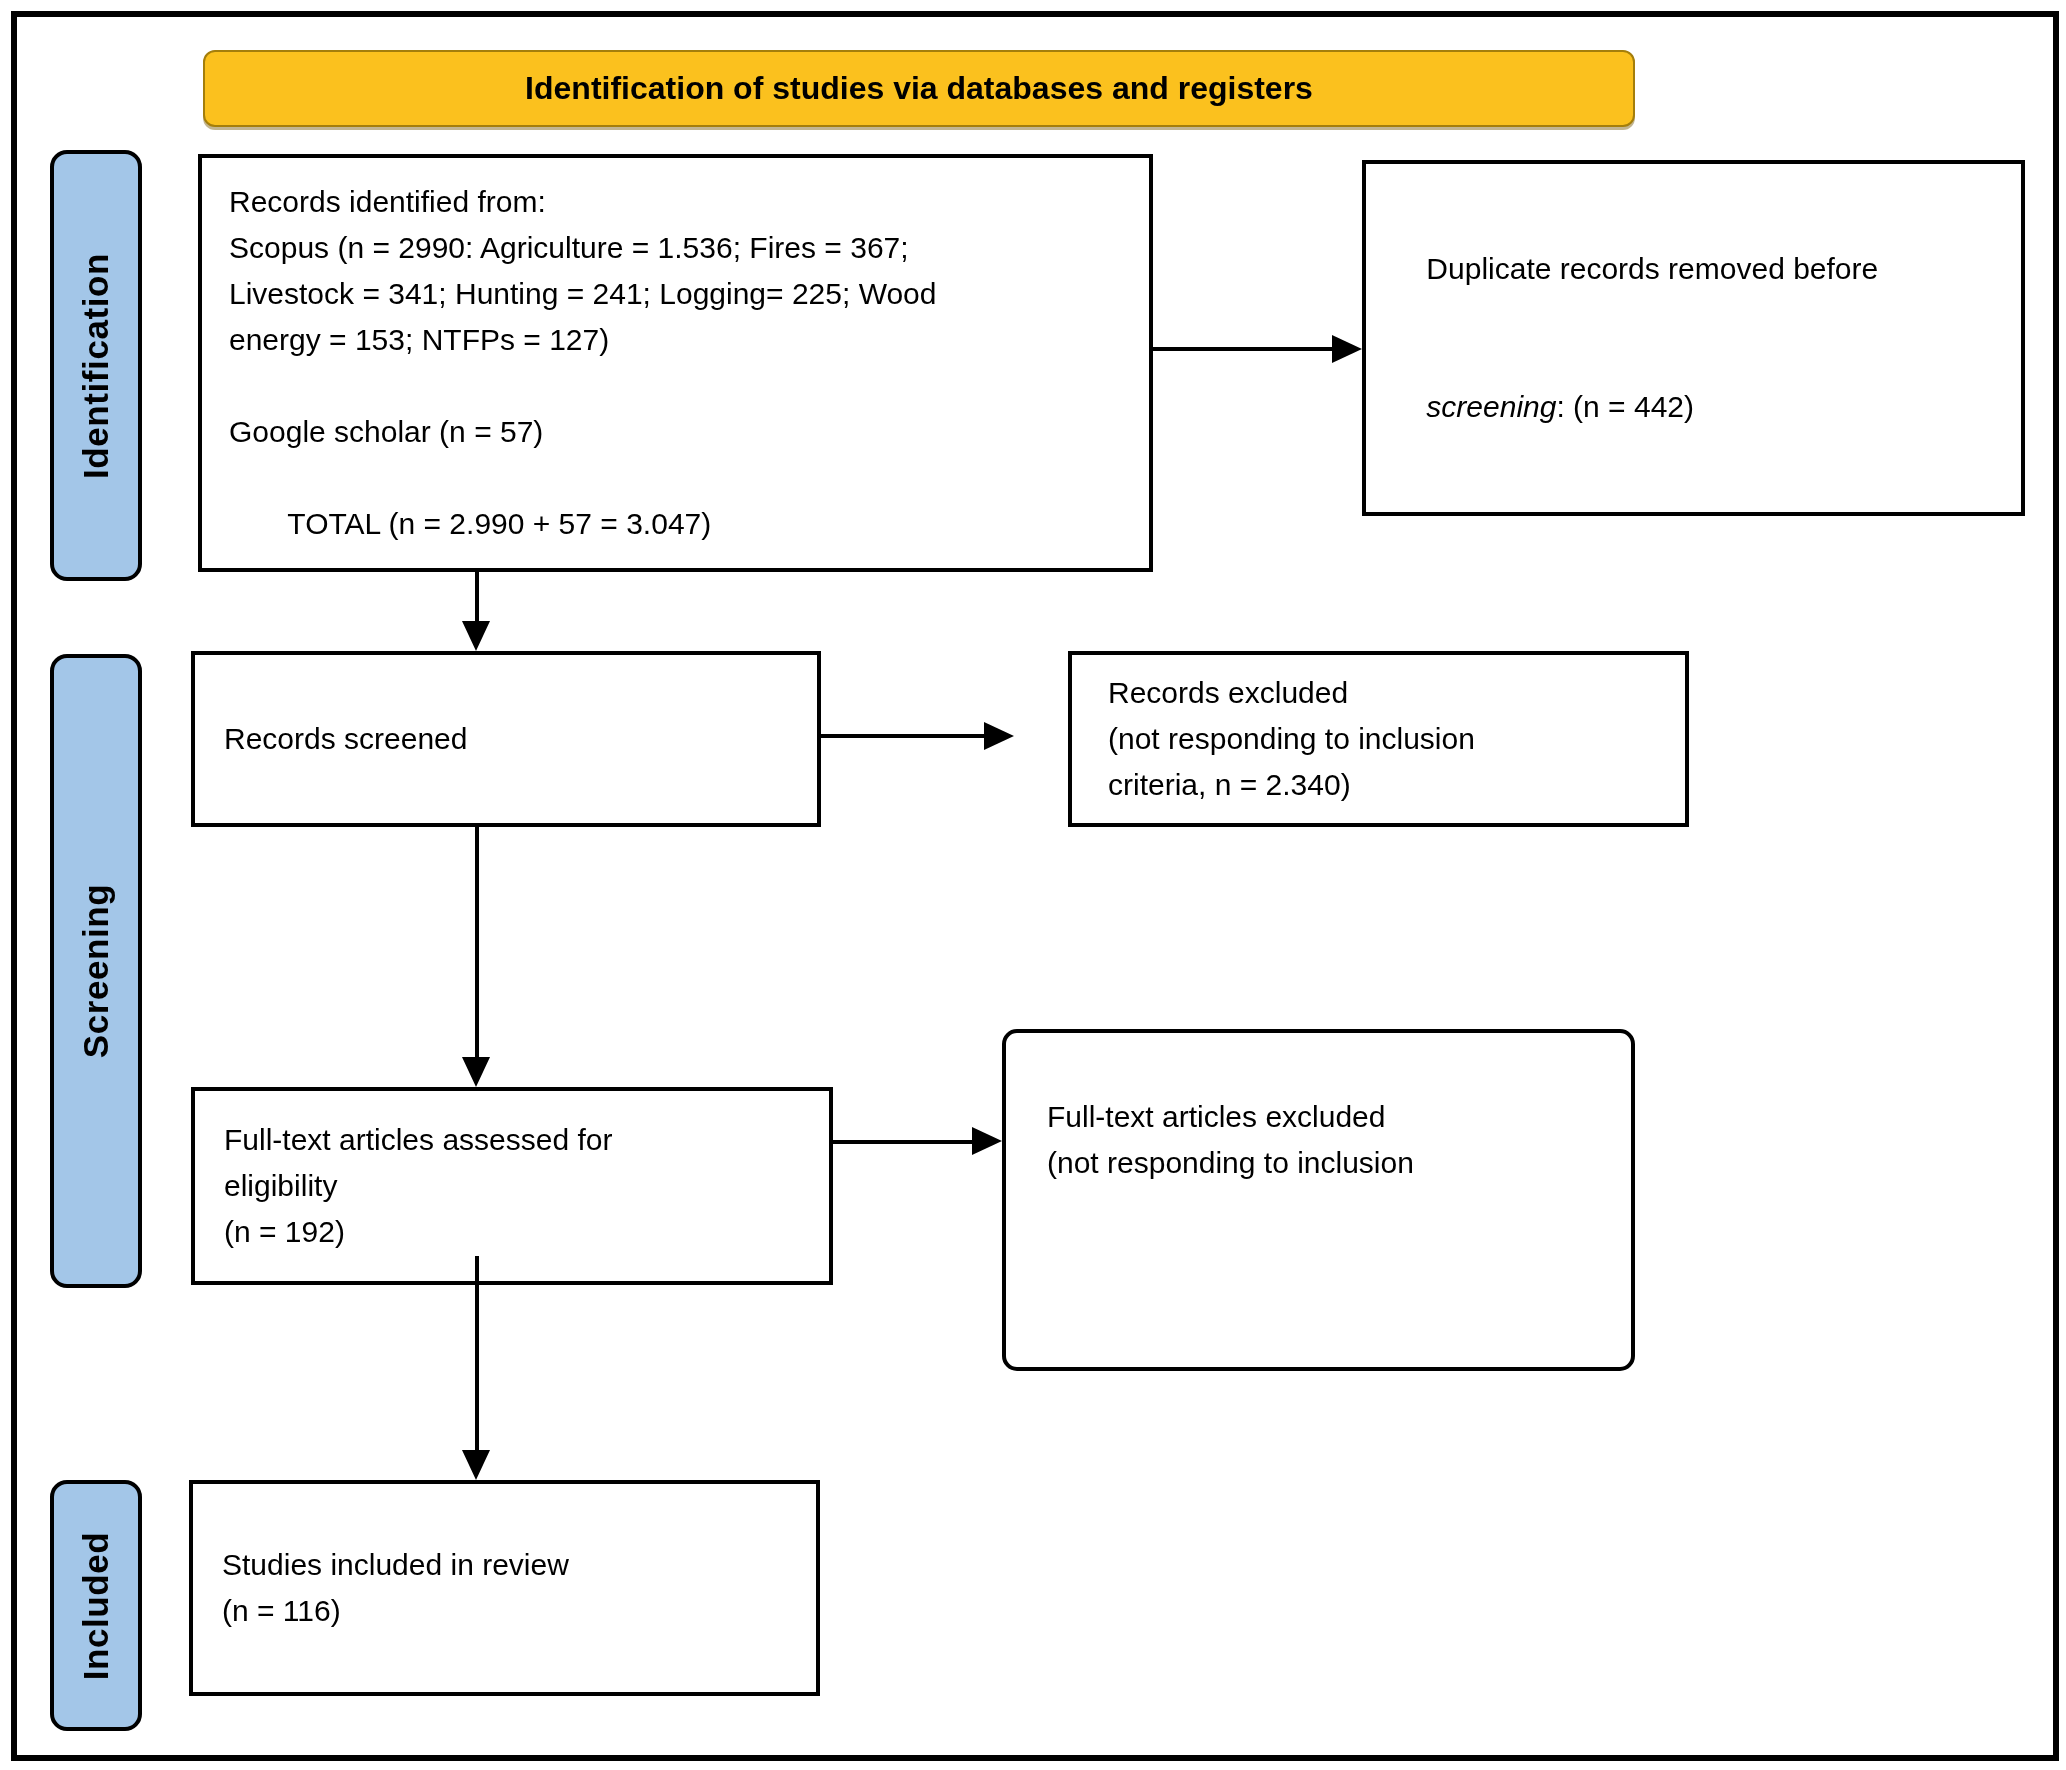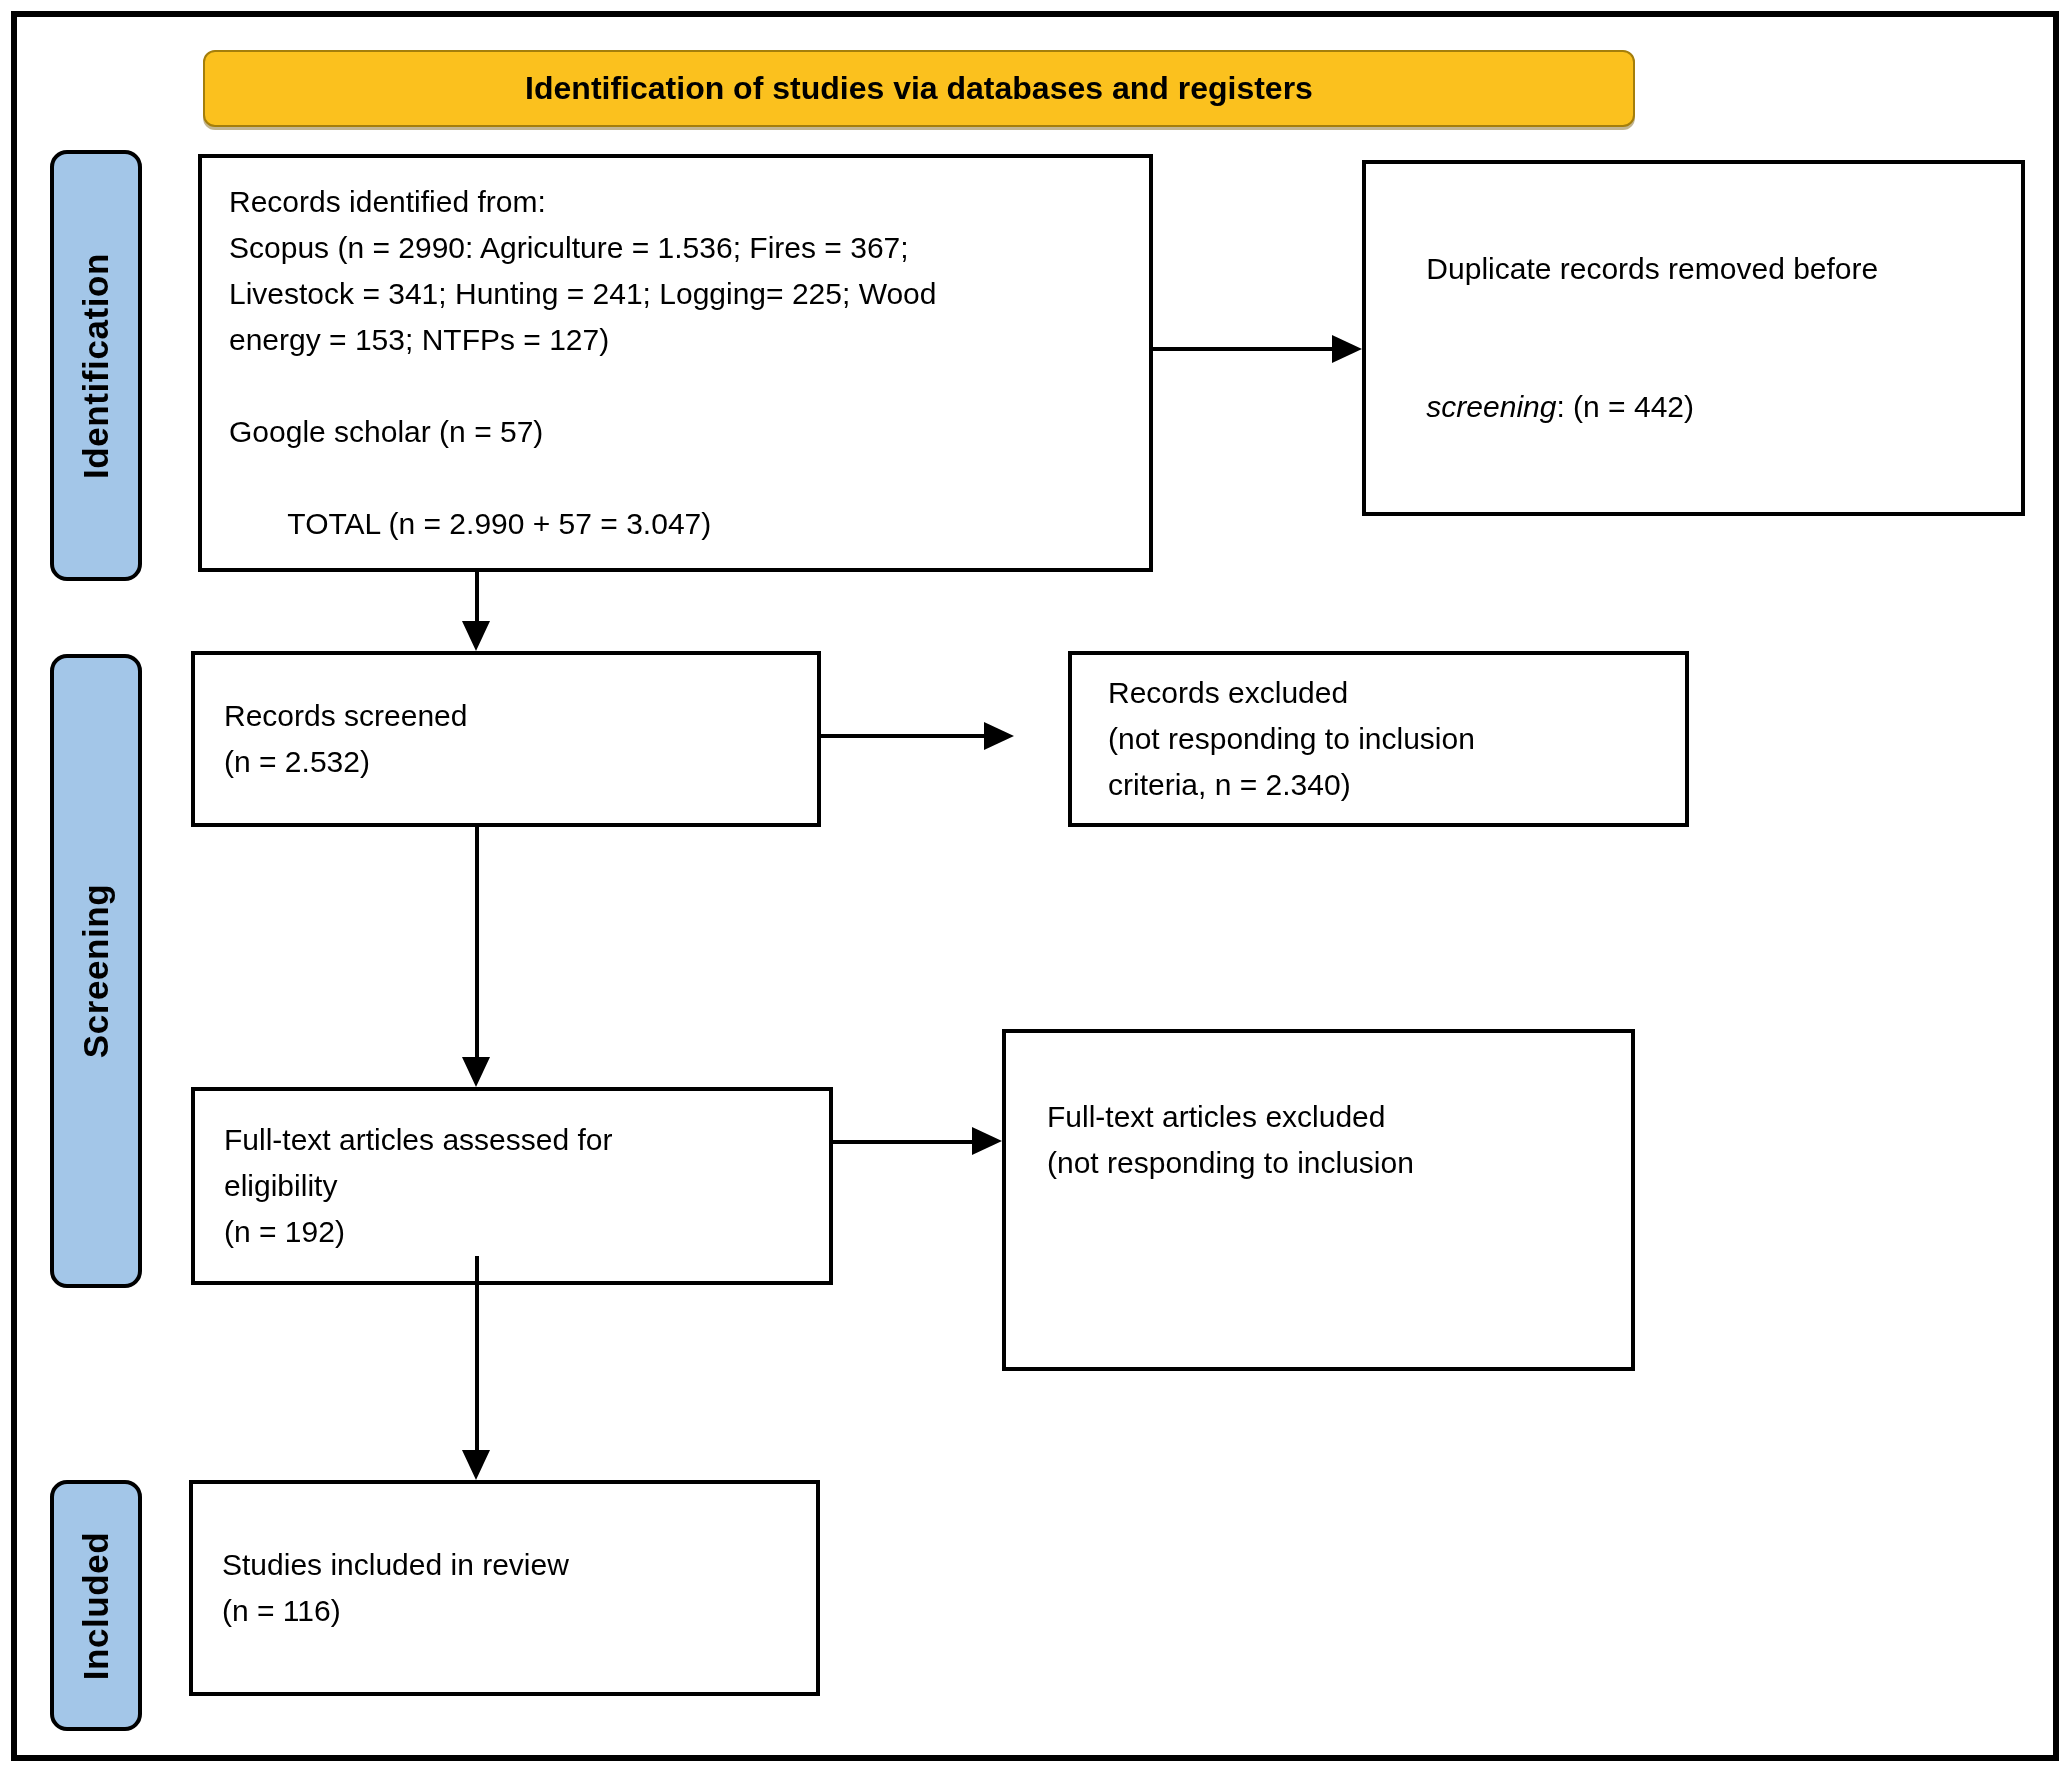--- a/index.html
+++ b/index.html
@@ -48,21 +48,21 @@
     font-size:30px;line-height:46px;
     display:flex;flex-direction:column;justify-content:center;
   }
   .node .line{white-space:pre-wrap;}
   .italic{font-style:italic;}
   .node.records-identified{left:198px;top:154px;width:955px;height:418px;justify-content:flex-start;padding:20.6px 18px 0 27px;}
   .node.duplicates-removed{left:1362px;top:160px;width:663px;height:356px;padding-left:27px;padding-right:12px;}
   .node.records-screened{left:191px;top:651px;width:630px;height:176px;padding-left:29px;}
   .node.records-excluded{left:1068px;top:651px;width:621px;height:176px;padding-left:36px;}
   .node.fulltext-assessed{left:191px;top:1087px;width:642px;height:198px;padding-left:29px;}
-  .node.fulltext-excluded{left:1002px;top:1029px;width:633px;height:342px;justify-content:flex-start;padding-top:61px;padding-left:41px;}
+  .node.fulltext-excluded{left:1002px;top:1029px;width:633px;height:342px;justify-content:flex-start;padding-top:61px;padding-left:41px;border-radius:15px;}
   .node.studies-included{left:189px;top:1480px;width:631px;height:216px;padding-left:29px;}
   
   .hline{position:absolute;height:4.2px;background:var(--line);}
   .vline{position:absolute;width:4.2px;background:var(--line);}
   .head-right{
     position:absolute;width:0;height:0;
     border-top:14.5px solid transparent;border-bottom:14.5px solid transparent;
     border-left:30px solid var(--line);
   }
   .head-down{
@@ -108,21 +108,20 @@
     <span>Duplicate records removed before</span>
   </div>
   <div class="line">
     <span class="italic">screening</span><span>: (n = 442)</span>
   </div>
 </div>
 
 <div class="node records-screened">
   <div class="lines">
       <div class="line">Records screened</div>
-      <div class="line">(n = 2.532)</div>
     </div>
 </div>
 
 <div class="node records-excluded">
   <div class="lines">
       <div class="line">Records excluded</div>
       <div class="line">(not responding to inclusion</div>
       <div class="line">criteria, n = 2.340)</div>
     </div>
 </div>

